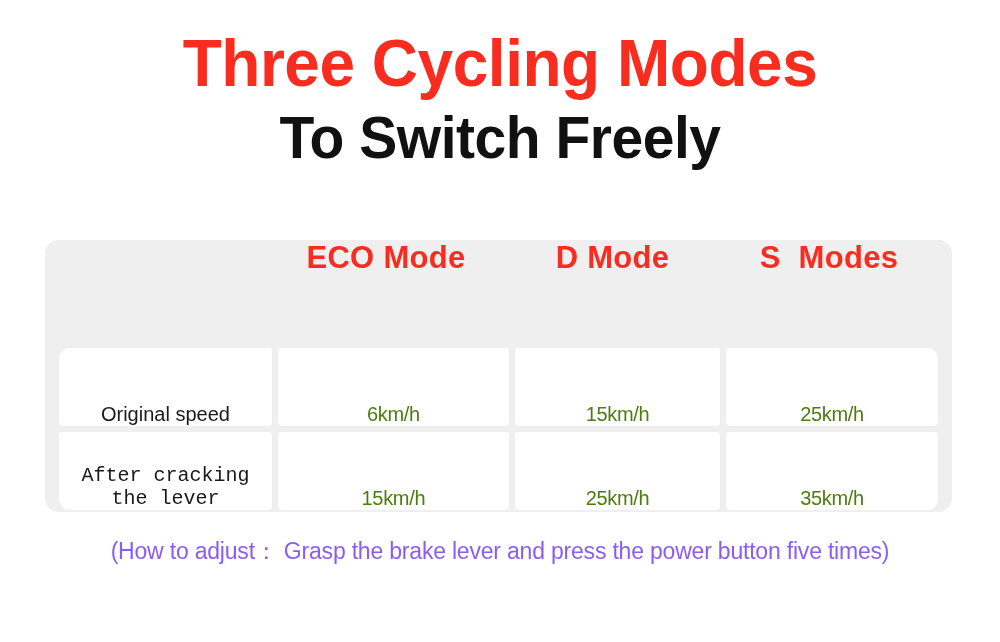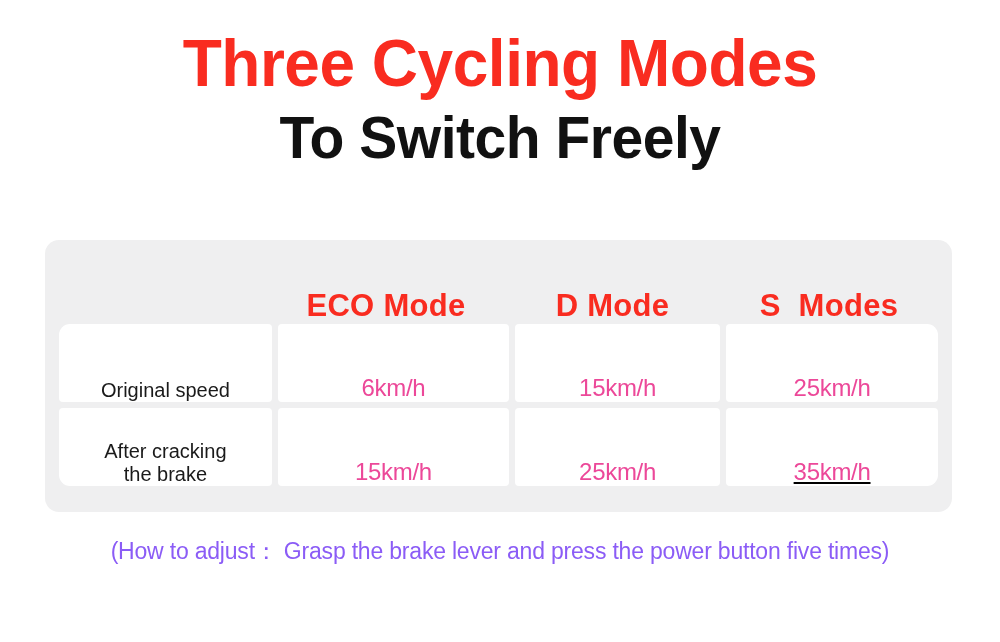--- a/index.html
+++ b/index.html
@@ -61,22 +61,22 @@
     width: 907px;
     height: 272px;
     background: #efeff0;
     border-radius: 14px;
     box-sizing: border-box;
     padding: 0;
   }
 
   .thead {
     display: flex;
-    height: 84px;
-    align-items: flex-end;
+    height: 108px;
+    align-items: flex-start;
   }
   .thead .th {
     text-align: center;
     color: #F92C20;
     font-weight: 700;
     font-size: 31px;
     letter-spacing: 0.3px;
     white-space: pre;
   }
   .thead .th-blank { }
@@ -103,33 +103,33 @@
   .col-3 { width: 213px; }
   .col-4 { width: 220px; }
 
   .td-label {
     font-size: 20px;
     color: #1a1a1a;
     line-height: 1.15;
     font-weight: 400;
   }
   .td-value {
-    font-size: 24px;
-    color: #ec4899;
+    font-size: 20px;
+    color: #4d7c0f;
     font-weight: 400;
     letter-spacing: -0.3px;
   }
 
   
   .row-1 .td { border-radius: 4px; }
   .row-1 .col-1 { border-top-left-radius: 11px; }
   .row-1 .col-4 { border-top-right-radius: 11px; }
   .row-2 .td { border-radius: 4px; }
-  .row-2 .col-1 { border-bottom-left-radius: 11px; }
-  .row-2 .col-4 { border-bottom-right-radius: 11px; text-decoration: underline; }
+  .row-2 .col-1 { border-bottom-left-radius: 11px; font-family: Liberation Mono, monospace; }
+  .row-2 .col-4 { border-bottom-right-radius: 11px; }
 
   .rows-wrap {
     padding: 0 14px;
   }
 
   
   .footnote {
     position: absolute;
     left: 0;
     top: 536px;
@@ -175,21 +175,21 @@
         </div>
         <div class="td col-4">
           <span class="td-value">25km/h</span>
         </div>
       </div>
 
       <div class="trow row-2">
         <div class="td col-1">
           <span class="td-label">
             <span>After cracking</span><br>
-            <span>the brake</span>
+            <span>the lever</span>
           </span>
         </div>
         <div class="td col-2">
           <span class="td-value">15km/h</span>
         </div>
         <div class="td col-3">
           <span class="td-value">25km/h</span>
         </div>
         <div class="td col-4">
           <span class="td-value">35km/h</span>

